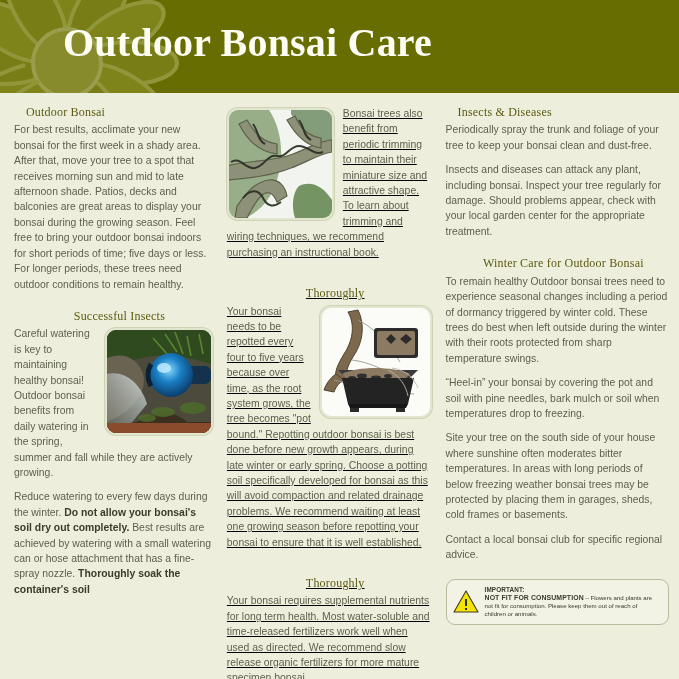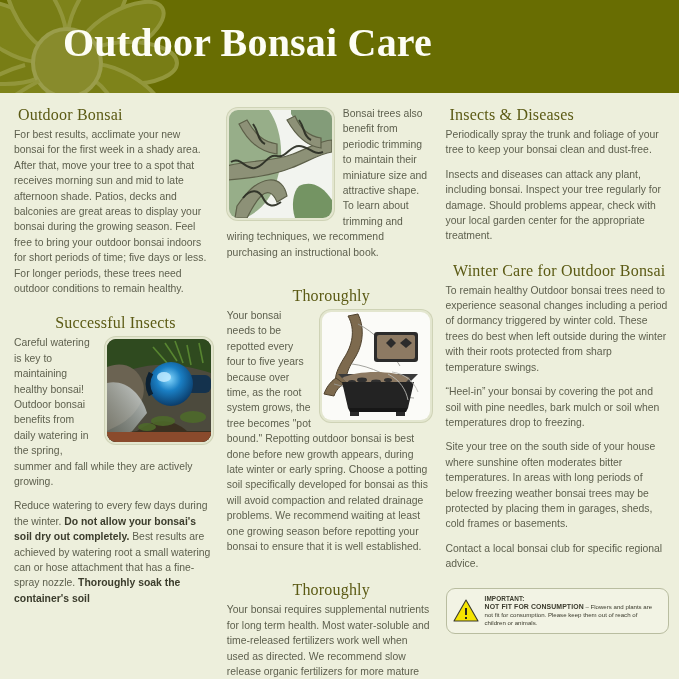--- a/index.html
+++ b/index.html
@@ -32,27 +32,27 @@
 
   
   .cols{
     position:absolute;top:93px;left:0;right:0;bottom:0;
     display:flex;
     padding:13px 10px 0 14px;
     box-sizing:border-box;
   }
   .col{box-sizing:border-box;}
   .col-1{width:216px;padding-right:14px;}
-  .col-2{width:222px;padding-right:14px;}
+  .col-2{width:222px;padding-right:14px;text-decoration:underline;}
   .col-3{width:227px;}
 
   h2.sec{
     font-family:"Liberation Serif", serif;
-    font-size:16px;font-weight:400;color:#5b5a14;
-    margin:0 0 3px 4px;line-height:1.12;
+    font-size:12px;font-weight:400;color:#5b5a14;
+    margin:0 0 3px 12px;line-height:1.12;
     letter-spacing:0.2px;
   }
   h2.sec.pad-top{margin-top:18px;text-align:center;}
 
   p.body{
     margin:0 0 9px 0;
     font-size:10.4px;line-height:15.4px;
     color:#5d5f4d;
     text-align:left;
   }
@@ -198,21 +198,21 @@
             <rect x="0" y="93" width="104" height="10" fill="#8a4a2c"></rect>
             <g transform="translate(0,0)">
               <rect x="60" y="36" width="44" height="18" rx="6" fill="#14324d"></rect>
               <circle cx="64" cy="45" r="22" fill="url(#noz)"></circle>
               <ellipse cx="57" cy="38" rx="7" ry="5" fill="#bfeaff" opacity="0.85"></ellipse>
               <path d="M44 34 A22 22 0 0 0 44 56" stroke="#0c2133" stroke-width="5" fill="none"></path>
             </g>
           </svg>
         </div>
         <p class="body">Careful watering is key to maintaining healthy bonsai! Outdoor bonsai benefits from daily watering in the spring, summer and fall while they are actively growing.</p>
-        <p class="body"><span>Reduce watering to every few days during the winter. </span><b class="strong">Do not allow your bonsai's soil dry out completely.</b><span> Best results are achieved by watering root a small watering can or hose attachment that has a fine-spray nozzle. </span><b class="strong">Thoroughly soak the container's soil</b></p>
+        <p class="body"><span>Reduce watering to every few days during the winter. </span><b class="strong">Do not allow your bonsai's soil dry out completely.</b><span> Best results are achieved by watering with a small watering can or hose attachment that has a fine-spray nozzle. </span><b class="strong">Thoroughly soak the container's soil</b></p>
       </div>
     </div>
 
     <div class="col col-2">
 
       <div class="clearfix">
         <div class="photo photo-wire">
           <svg viewBox="0 0 103 108" preserveAspectRatio="none">
             <rect width="103" height="108" fill="#f2f4ef"></rect>
             <path d="M0 0 H40 C52 18,56 44,48 70 C42 90,30 102,16 108 H0 Z" fill="#4d7434" opacity="0.55"></path>

